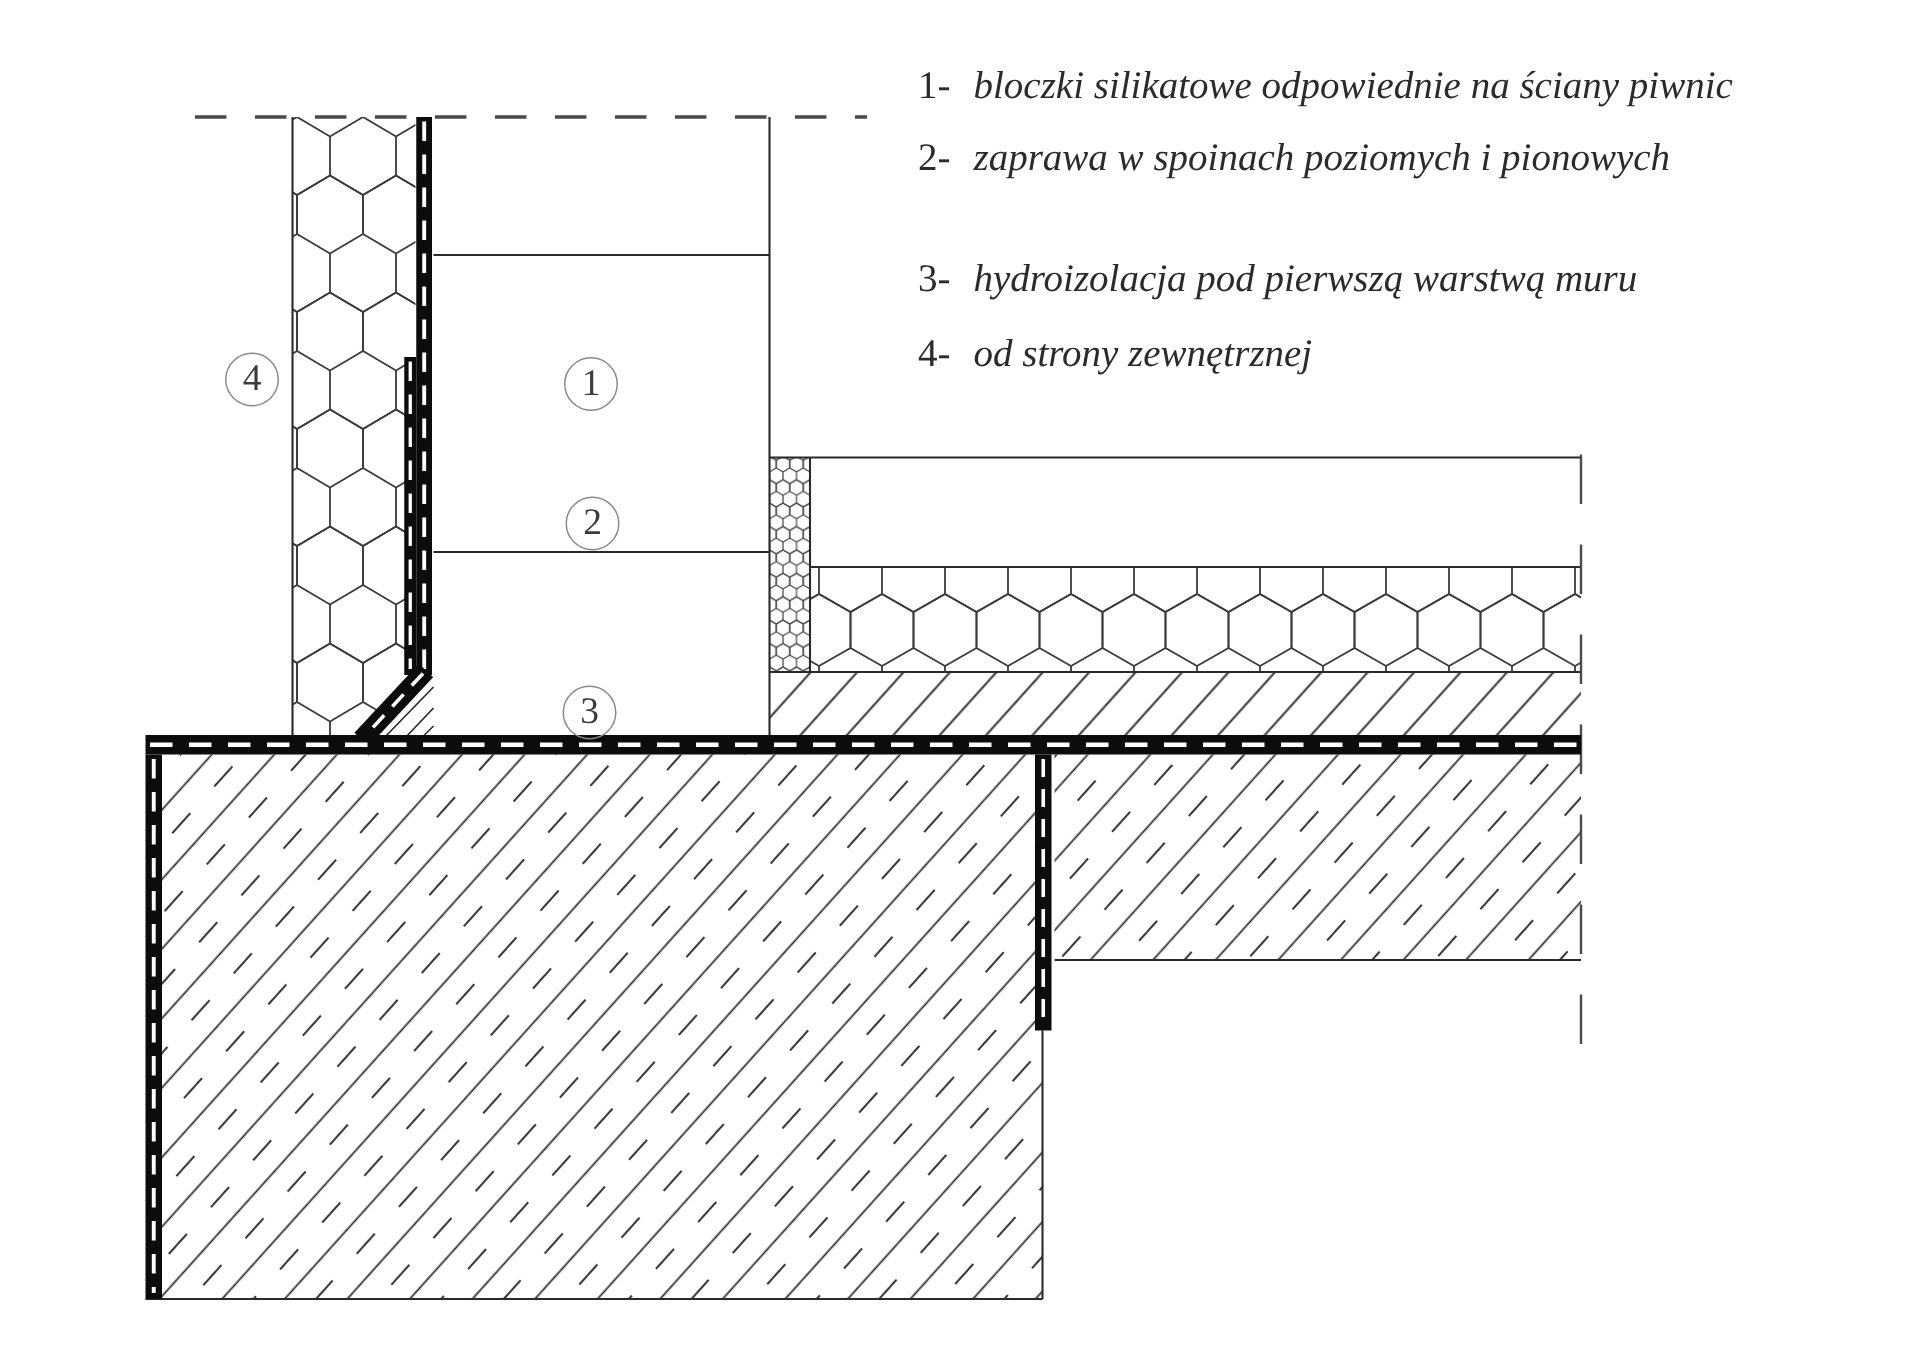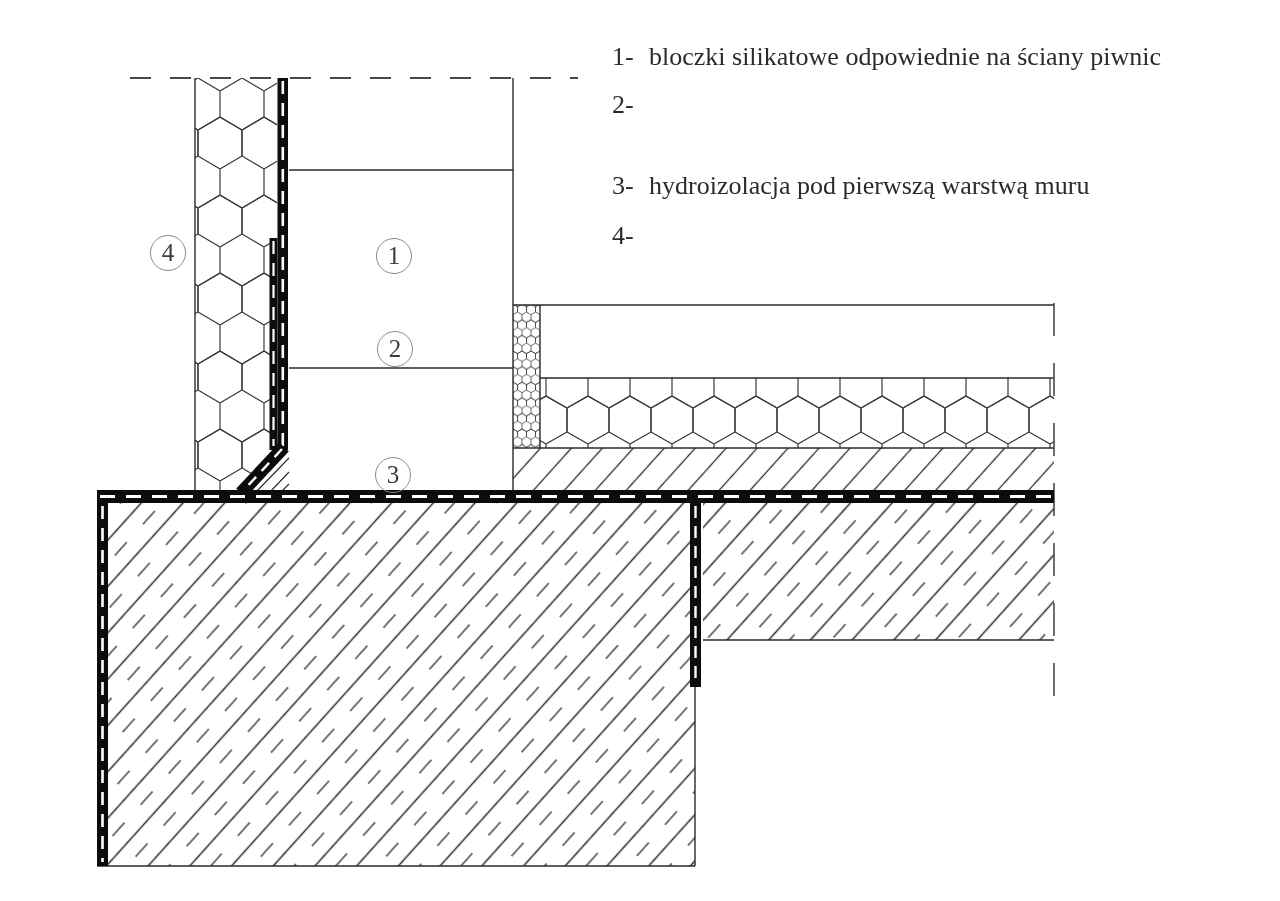--- a/index.html
+++ b/index.html
@@ -17,21 +17,21 @@
     left:612px;
     display:flex;
     align-items:flex-start;
     white-space:nowrap;
     color:#2b2b2b;
     font-size:26px;
     line-height:29px;
   }
   .lnum{display:inline-block;width:37px;flex:0 0 37px;}
   .ltxt{display:inline-block;}
-  .l1,.l2{display:block;}
+  .l1,.l2{display:block;font-style:italic;}
   .l2:empty{display:none;}
   
   .callout{
     position:absolute;
     width:36px;height:36px;
     border:1.6px solid #8a8a8a;
     border-radius:50%;
     box-sizing:border-box;
     display:flex;align-items:center;justify-content:center;
     font-size:25px;
@@ -167,29 +167,31 @@
     <div class="legend-item" style="top:42px;">
       <span class="lnum">1-</span>
       <span class="ltxt">
         <span class="l1">bloczki silikatowe odpowiednie na ściany piwnic</span>
 
       </span>
     </div>
     <div class="legend-item" style="top:90px;">
       <span class="lnum">2-</span>
       <span class="ltxt">
+        <span class="l1">zaprawa w spoinach poziomych i pionowych</span>
       </span>
     </div>
     <div class="legend-item" style="top:171px;">
       <span class="lnum">3-</span>
       <span class="ltxt">
         <span class="l1">hydroizolacja pod pierwszą warstwą muru</span>
 
       </span>
     </div>
     <div class="legend-item" style="top:221px;">
       <span class="lnum">4-</span>
       <span class="ltxt">
+        <span class="l2">od strony zewnętrznej</span>
       </span>
     </div>
   </div>
 
 </div>
 
 </body></html>

